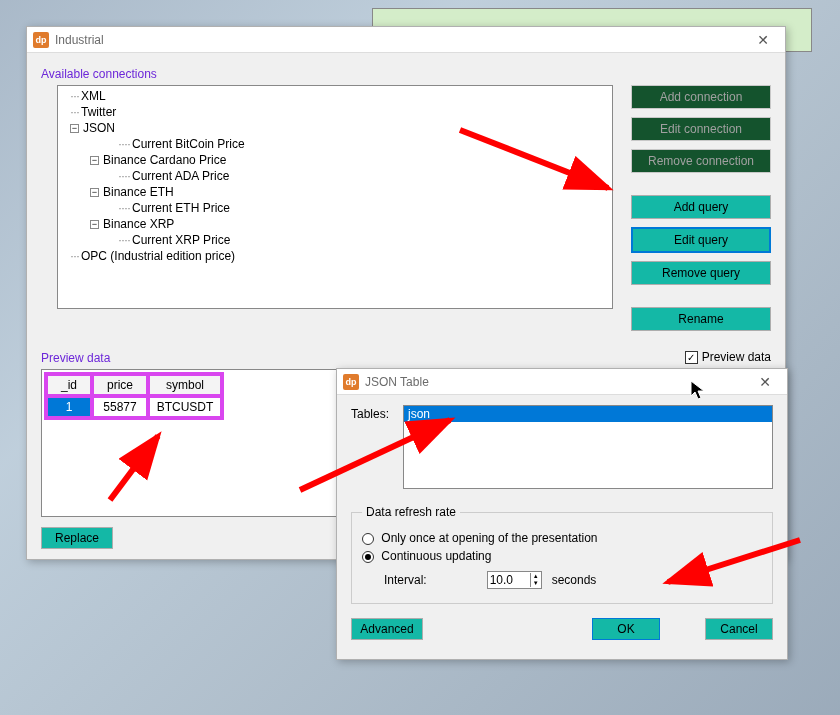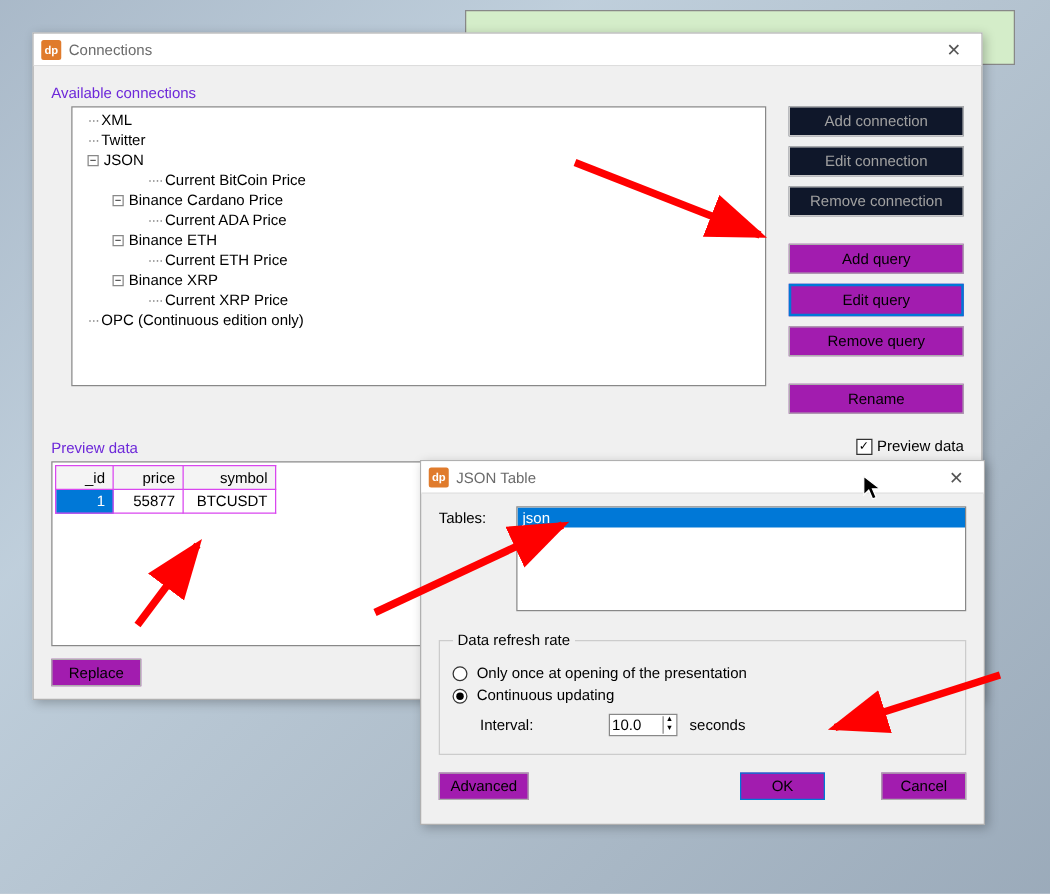--- a/index.html
+++ b/index.html
@@ -16,32 +16,32 @@
 .section-label { color: #6d28d9; margin: 6px 0 4px 0; }
 
 .tree-panel { background: #fff; border: 1px solid #888; overflow-y: scroll; padding: 2px 4px; line-height: 16px; }
 .tree-item { white-space: nowrap; color: #000; }
 .tree-indent-1 { padding-left: 8px; }
 .tree-indent-2 { padding-left: 28px; }
 .tree-indent-3 { padding-left: 56px; }
 .dots { color: #888; letter-spacing: -1px; margin-right: 2px; }
 .expander { display: inline-block; width: 9px; height: 9px; border: 1px solid #888; text-align: center; line-height: 7px; font-size: 9px; margin-right: 4px; vertical-align: middle; background: #fff; }
 
-.btn { background: #a21caf; border: 1px solid #adadad; padding: 3px 8px; text-align: center; min-width: 72px; cursor: default; }
-.btn.disabled { color: #a0a0a0; background: #0f172a; border-color: #c8c8c8; }
+.btn { background: #14b8a6; border: 1px solid #adadad; padding: 3px 8px; text-align: center; min-width: 72px; cursor: default; }
+.btn.disabled { color: #a0a0a0; background: #14532d; border-color: #c8c8c8; }
 .btn.primary { border: 1px solid #0078d7; }
 
 .side-col { display: flex; flex-direction: column; gap: 8px; }
 .side-col .btn { width: 140px; padding: 4px 0; }
 
 .checkbox-row { display: flex; align-items: center; gap: 4px; }
 .chk { width: 13px; height: 13px; border: 1px solid #333; background: #fff; display: inline-flex; align-items: center; justify-content: center; font-size: 10px; }
 
 .preview-table { border-collapse: collapse; background: #fff; }
-.preview-table th, .preview-table td { border: 1px solid #d946ef; padding: 2px 6px; text-align: right; background: #fff; }
+.preview-table th, .preview-table td { border: 4px solid #d946ef; padding: 2px 6px; text-align: center; background: #fff; }
 .preview-table th { background: #f4f4f4; font-weight: normal; }
 .preview-table .sel { background: #0078d7; color: #fff; }
 .preview-frame { background: #fff; border: 1px solid #888; padding: 0; }
 
 .radio { width: 12px; height: 12px; border: 1px solid #333; border-radius: 50%; display: inline-flex; align-items: center; justify-content: center; background: #fff; margin-right: 4px; vertical-align: middle; }
 .radio.filled::after { content: ""; width: 6px; height: 6px; background: #000; border-radius: 50%; }
 
 .listbox { background: #fff; border: 1px solid #888; overflow: hidden; }
 .listbox .sel-row { background: #0078d7; color: #fff; padding: 1px 4px; }
 
@@ -59,40 +59,40 @@
 </style>
 </head>
 <body>
 
 <div class="bg-layer"></div>
 <div class="green-banner"></div>
 
 <div class="window" style="left:26px; top:26px; width:760px; height:534px;">
   <div class="titlebar">
     <div class="app-icon">dp</div>
-    <div class="title">Connections</div>
+    <div class="title">Industrial</div>
     <div class="close-x">✕</div>
   </div>
 
   <div style="padding:8px 14px 12px 14px;">
     <div class="section-label">Available connections</div>
 
     <div style="display:flex; gap:18px;justify-content:flex-end;">
       <div class="tree-panel" style="width:556px; height:224px;">
         <div class="tree-item tree-indent-1"><span class="dots">···</span><span>XML</span></div>
         <div class="tree-item tree-indent-1"><span class="dots">···</span><span>Twitter</span></div>
         <div class="tree-item tree-indent-1"><span class="expander">−</span><span>JSON</span></div>
         <div class="tree-item tree-indent-3"><span class="dots">····</span><span>Current BitCoin Price</span></div>
         <div class="tree-item tree-indent-2"><span class="expander">−</span><span>Binance Cardano Price</span></div>
         <div class="tree-item tree-indent-3"><span class="dots">····</span><span>Current ADA Price</span></div>
         <div class="tree-item tree-indent-2"><span class="expander">−</span><span>Binance ETH</span></div>
         <div class="tree-item tree-indent-3"><span class="dots">····</span><span>Current ETH Price</span></div>
         <div class="tree-item tree-indent-2"><span class="expander">−</span><span>Binance XRP</span></div>
         <div class="tree-item tree-indent-3"><span class="dots">····</span><span>Current XRP Price</span></div>
-        <div class="tree-item tree-indent-1"><span class="dots">···</span><span>OPC (Continuous edition only)</span></div>
+        <div class="tree-item tree-indent-1"><span class="dots">···</span><span>OPC (Industrial edition price)</span></div>
       </div>
 
       <div class="side-col">
         <div class="btn disabled">Add connection</div>
         <div class="btn disabled">Edit connection</div>
         <div class="btn disabled">Remove connection</div>
         <div style="height:6px;"></div>
         <div class="btn">Add query</div>
         <div class="btn primary" style="border:2px solid #0078d7;">Edit query</div>
         <div class="btn">Remove query</div>
@@ -133,21 +133,21 @@
 </div>
 
 <div class="window" style="left:336px; top:368px; width:452px; height:292px;">
   <div class="titlebar">
     <div class="app-icon">dp</div>
     <div class="title">JSON Table</div>
     <div class="close-x">✕</div>
   </div>
 
   <div style="padding:10px 14px;">
-    <div style="display:flex; gap:24px; align-items:flex-start;">
+    <div style="display:flex; gap:14px; align-items:flex-start;">
       <div style="padding-top:2px;">Tables:</div>
       <div class="listbox" style="flex:1; height:84px;">
         <div class="sel-row">json</div>
       </div>
     </div>
 
     <fieldset style="margin-top:16px;">
       <legend>Data refresh rate</legend>
       <div style="margin:4px 0;">
         <span class="radio"></span>

